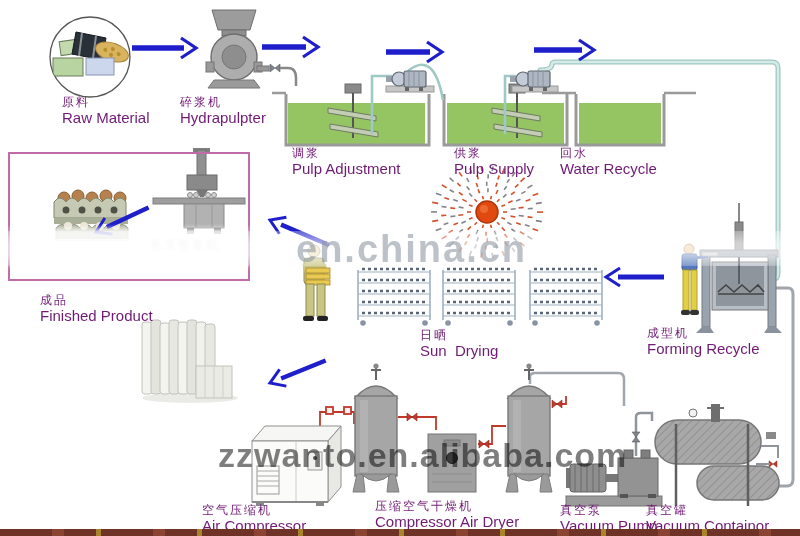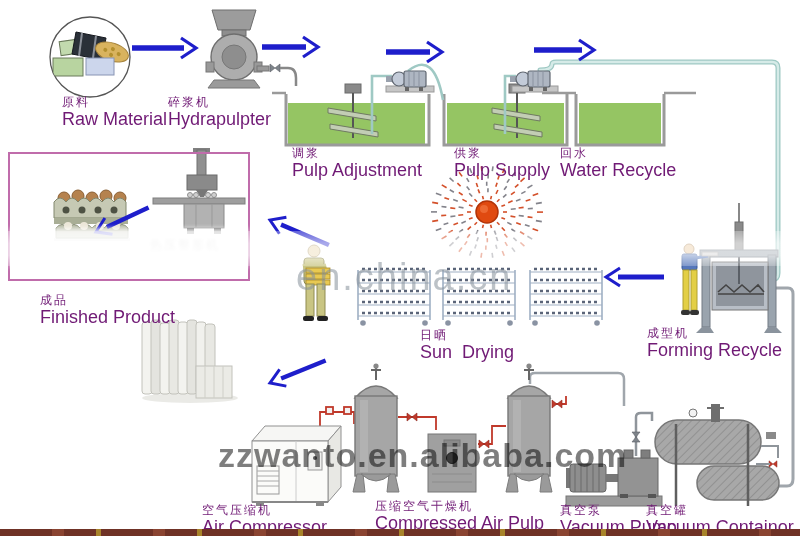--- a/index.html
+++ b/index.html
@@ -1,31 +1,31 @@
 <!DOCTYPE html>
 <html><head>
 <meta charset="utf-8">
 <style>
   html,body{margin:0;padding:0;background:#fff;}
   .stage{position:relative;width:800px;height:536px;background:#ffffff;overflow:hidden;
          font-family:"Liberation Sans",sans-serif;}
   .stage svg{position:absolute;left:0;top:0;}
   .lbl{position:absolute;text-align:left;color:#701a75;line-height:1.18;}
   .lbl .zh{font-size:12px;letter-spacing:2px;white-space:pre;}
-  .lbl .en{font-size:18px;white-space:pre;}
+  .lbl .en{font-size:15px;white-space:pre;}
   .blurlbl{filter:blur(1.6px);opacity:.6;color:#444;}
   .pinkbox{position:absolute;left:8px;top:152px;width:242px;height:129px;
            border:2px solid #c06cab;box-sizing:border-box;}
   .wm-band{position:absolute;left:0;top:231px;width:800px;height:35px;
            background:linear-gradient(180deg,rgba(255,255,255,.30),rgba(255,255,255,.62) 35%,
                       rgba(255,255,255,.62) 70%,rgba(255,255,255,.25));}
   .wm-band-strong{position:absolute;left:10px;top:228px;width:238px;height:40px;
            background:rgba(255,255,255,.78);filter:blur(2px);}
-  .wm-mid{position:absolute;left:296px;top:228px;font-size:38px;font-weight:normal;
-          color:#87919b;opacity:.55;letter-spacing:2px;margin-top:28px;}
+  .wm-mid{position:absolute;left:296px;top:228px;font-size:38px;font-weight:bold;
+          color:#87919b;opacity:.55;letter-spacing:2px;}
   .wm-bottom{position:absolute;left:218px;top:436px;font-size:34px;font-weight:bold;
           color:#000000;opacity:.5;letter-spacing:1px;}
   .bottom-strip{position:absolute;left:0;top:529px;width:800px;height:7px;
           background:repeating-linear-gradient(90deg,#6f3226 0 52px,#8a4431 52px 64px,
                      #6f3226 64px 96px,#a8842a 96px 101px);}
 </style>
 </head>
 <body>
 
 <div class="stage">
@@ -489,21 +489,21 @@
         </g>
   </g>
 </svg>
 
 <div class="pinkbox"></div>
 
 <div class="lbl" style="left:62px;top:95px;width:120px">
   <div class="zh">原料</div>
   <div class="en">Raw Material</div>
 </div>
-<div class="lbl" style="left:168px;top:95px;width:120px">
+<div class="lbl" style="left:180px;top:95px;width:120px">
   <div class="zh">碎浆机</div>
   <div class="en">Hydrapulpter</div>
 </div>
 <div class="lbl" style="left:454px;top:146px;width:120px">
   <div class="zh">供浆</div>
   <div class="en">Pulp Supply</div>
 </div>
 <div class="lbl" style="left:292px;top:146px;width:120px">
   <div class="zh">调浆</div>
   <div class="en">Pulp Adjustment</div>
@@ -526,21 +526,21 @@
 </div>
 <div class="lbl blurlbl" style="left:150px;top:238px;width:105px">
   <div class="zh">热压整形机</div>
 </div>
 <div class="lbl" style="left:202px;top:503px;width:120px">
   <div class="zh">空气压缩机</div>
   <div class="en">Air Compressor</div>
 </div>
 <div class="lbl" style="left:375px;top:499px;width:165px">
   <div class="zh">压缩空气干燥机</div>
-  <div class="en">Compressed Air Pulp</div>
+  <div class="en">Compressor Air Dryer</div>
 </div>
 <div class="lbl" style="left:560px;top:503px;width:120px">
   <div class="zh">真空泵</div>
   <div class="en">Vacuum Pump</div>
 </div>
 <div class="lbl" style="left:646px;top:503px;width:145px">
   <div class="zh">真空罐</div>
   <div class="en">Vacuum Containor</div>
 </div>
 

